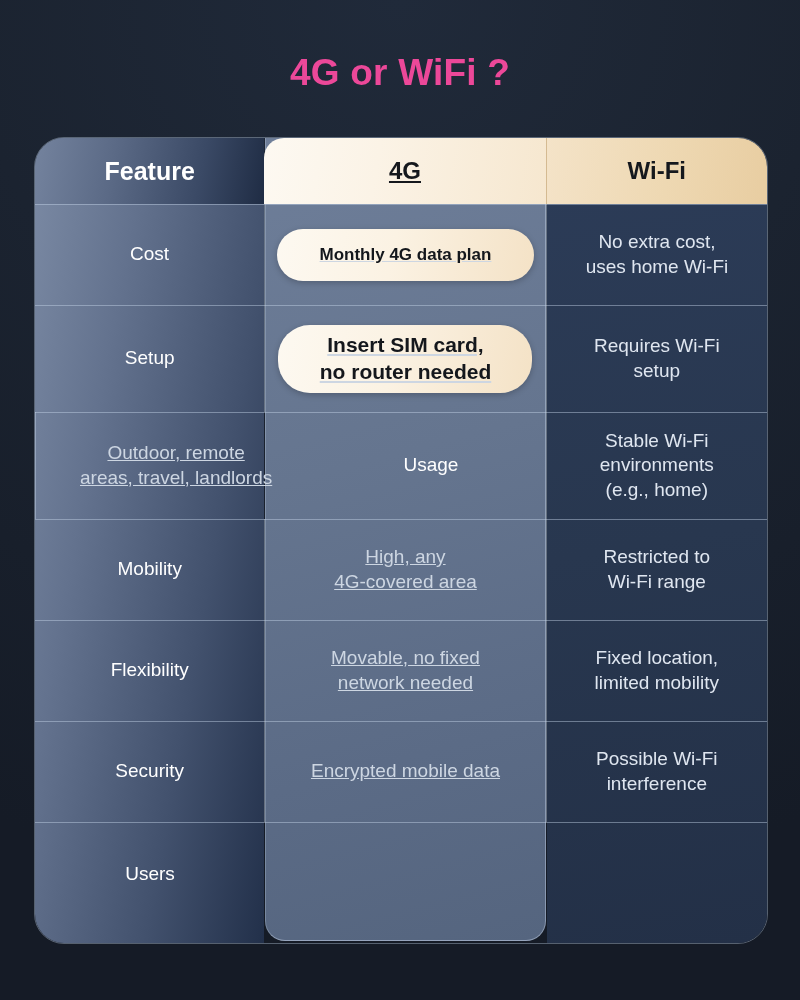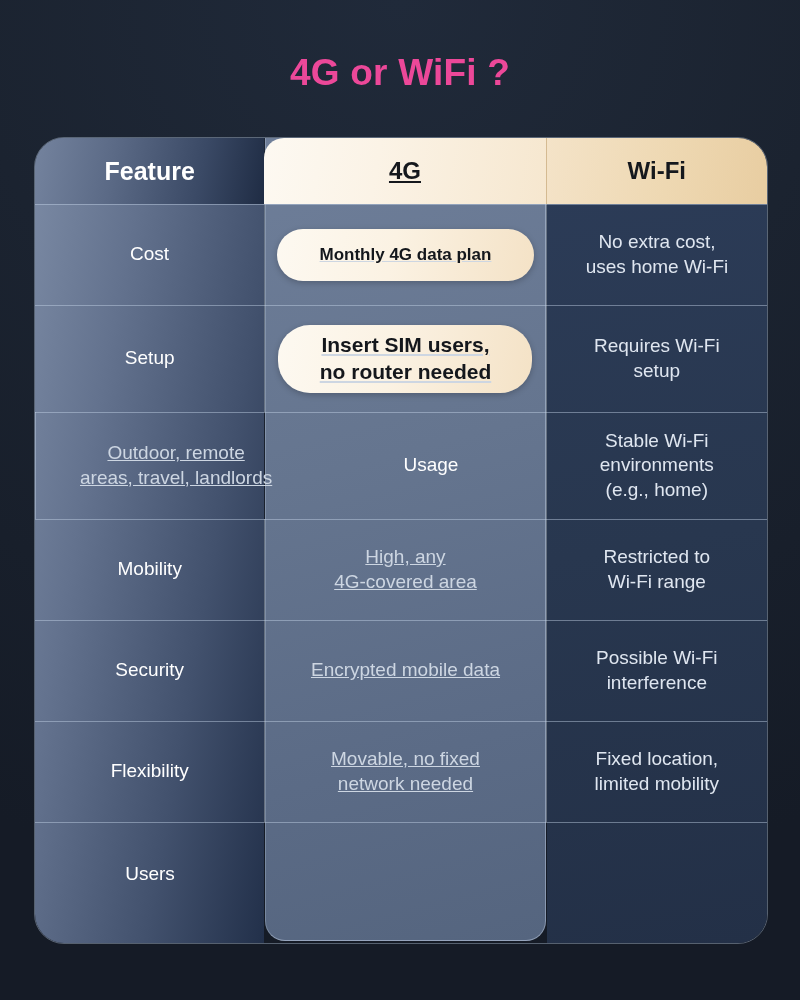--- a/index.html
+++ b/index.html
@@ -232,21 +232,21 @@
       <div class="cell c-4g body">
         <span class="pill pill-1 nowrap">Monthly 4G data plan</span>
       </div>
       <div class="cell c-wifi body nowrap">No extra cost,
 uses home Wi-Fi</div>
     </div>
 
     <div class="row body-row tall">
       <div class="cell c-feature body">Setup</div>
       <div class="cell c-4g body">
-        <span class="pill pill-2 nowrap">Insert SIM users,
+        <span class="pill pill-2 nowrap">Insert SIM card,
 no router needed</span>
       </div>
       <div class="cell c-wifi body nowrap">Requires Wi-Fi
 setup</div>
     </div>
 
     <div class="row body-row tall">
       <div class="cell c-4g body nowrap">Outdoor, remote
 areas, travel, landlords</div>
       <div class="cell c-feature body">Usage</div>
@@ -257,32 +257,32 @@
 
     <div class="row body-row">
       <div class="cell c-feature body">Mobility</div>
       <div class="cell c-4g body nowrap">High, any
 4G-covered area</div>
       <div class="cell c-wifi body nowrap">Restricted to
 Wi-Fi range</div>
     </div>
 
     <div class="row body-row">
-      <div class="cell c-feature body">Security</div>
-      <div class="cell c-4g body nowrap">Encrypted mobile data</div>
-      <div class="cell c-wifi body nowrap">Possible Wi-Fi
-interference</div>
-    </div>
-
-    <div class="row body-row">
       <div class="cell c-feature body">Flexibility</div>
       <div class="cell c-4g body nowrap">Movable, no fixed
 network needed</div>
       <div class="cell c-wifi body nowrap">Fixed location,
 limited mobility</div>
     </div>
 
+    <div class="row body-row">
+      <div class="cell c-feature body">Security</div>
+      <div class="cell c-4g body nowrap">Encrypted mobile data</div>
+      <div class="cell c-wifi body nowrap">Possible Wi-Fi
+interference</div>
+    </div>
+
     <div class="row body-row last">
       <div class="cell c-feature body">Users</div>
     </div>
 
   </div>
 </div>
 
 </body></html>

